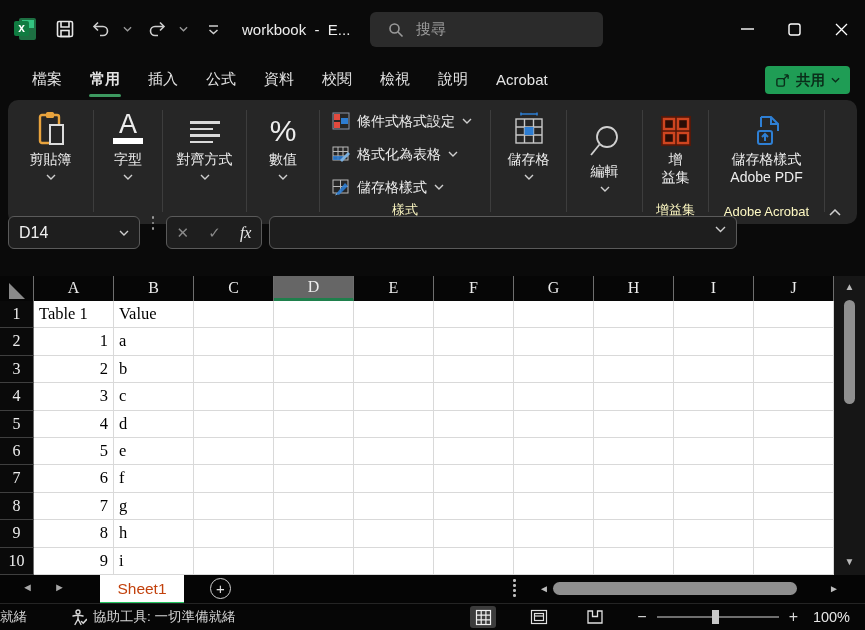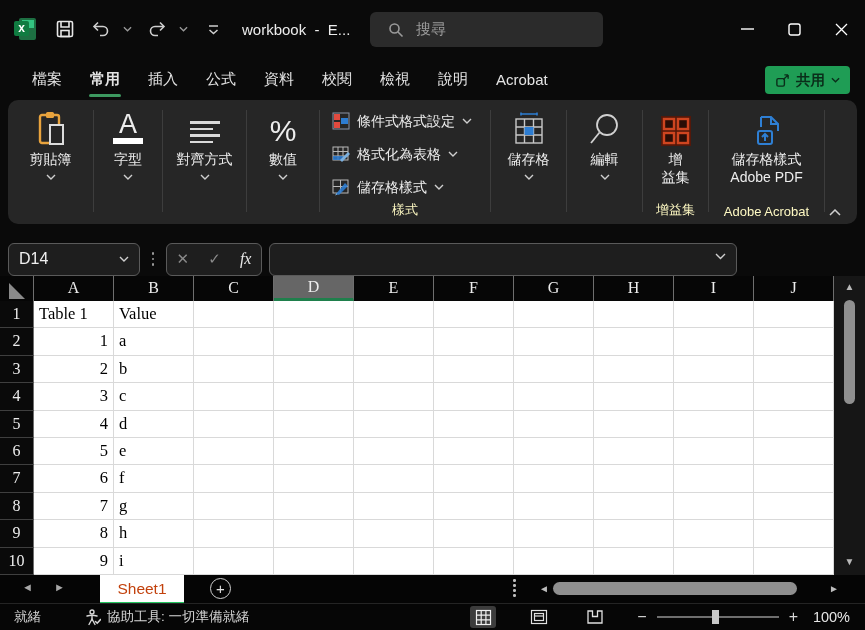--- a/index.html
+++ b/index.html
@@ -45,21 +45,21 @@
   .stylerow{display:flex;align-items:center;gap:7px;height:22px;margin-bottom:11px;}
   .stylerow .blabel{font-size:14px;}
   .collapse-group{justify-content:flex-end;}
   .fontA{display:flex;flex-direction:column;align-items:center;}
   .fontA .a{font-size:27px;line-height:26px;color:#ededed;}
   .fontA .bar{width:30px;height:6px;background:#ffffff;margin-top:1px;}
   .alignlines div{height:2.5px;background:#dadada;margin-bottom:4px;}
   .pct{font-size:30px;color:#ededed;font-weight:300;line-height:32px;}
 
   
-  .formula-row{position:absolute;left:0;top:236px;width:745px;height:46px;display:flex;align-items:center;}
+  .formula-row{position:absolute;left:0;top:216px;width:745px;height:46px;display:flex;}
   .namebox{position:relative;margin-left:8px;width:132px;height:33px;background:#1e1e1e;border:1px solid #5a5a5a;border-radius:6px;
     display:flex;align-items:center;padding:0 10px;font-family:"Liberation Serif",serif;font-size:16px;color:#f0f0f0;}
   .namebox .nbchev{position:absolute;right:10px;}
   .dots3{width:18px;display:flex;flex-direction:column;align-items:center;gap:3px;margin-left:4px;}
   .dots3 i{width:2.5px;height:2.5px;border-radius:50%;background:#9a9a9a;}
   .fxgroup{margin-left:4px;width:96px;height:33px;background:#1e1e1e;border:1px solid #5a5a5a;border-radius:6px;
     display:flex;align-items:center;justify-content:space-around;}
   .fxgroup .x,.fxgroup .v{color:#8a8a8a;font-size:15px;}
   .fxgroup .fx{color:#e8e8e8;font-family:"Liberation Serif",serif;font-style:italic;font-size:16px;}
   .formulabox{position:relative;margin-left:7px;flex:1;margin-right:8px;height:33px;background:#1e1e1e;border:1px solid #5a5a5a;border-radius:6px;}
@@ -92,21 +92,21 @@
     color:#e0e0e0;display:flex;align-items:center;justify-content:center;font-size:15px;line-height:15px;}
   .hdots{position:absolute;left:513px;top:4px;display:flex;flex-direction:column;gap:2.5px;align-items:center;}
   .hdots i{width:2.5px;height:2.5px;border-radius:50%;background:#bdbdbd;}
   .hscroll{position:absolute;left:535px;top:3px;width:310px;height:22px;}
   .hthumb{position:absolute;left:18px;top:4px;width:244px;height:13px;background:#8f8f8f;border-radius:7px;}
   .harrow{position:absolute;top:5px;color:#bdbdbd;font-size:10px;}
 
   
   .statusbar{position:absolute;left:0;top:603px;width:865px;height:27px;background:#060606;border-top:1px solid #242424;
     display:flex;align-items:center;font-size:13.5px;color:#d6d6d6;}
-  .st-ready{margin-left:14px;}
+  .st-ready{}
   .st-access{display:flex;align-items:center;gap:6px;margin-left:44px;}
   .viewbtns{position:absolute;left:470px;top:2px;display:flex;gap:30px;}
   .vwb{width:26px;height:22px;display:flex;align-items:center;justify-content:center;border-radius:3px;}
   .vwb.active{background:#3c3c3c;}
   .zoomctl{position:absolute;right:15px;top:0;height:26px;display:flex;align-items:center;gap:10px;}
   .ztrack{position:relative;width:122px;height:2px;background:#6e6e6e;}
   .zthumb{position:absolute;left:55px;top:-6px;width:7px;height:14px;background:#c8c8c8;}
   .zsign{font-size:16px;color:#d6d6d6;}
   .zpct{font-size:14.5px;color:#e6e6e6;min-width:42px;text-align:right;}
 
@@ -363,21 +363,21 @@
             </svg>
         </div>
         <div class="blabel">儲存格</div>
         <svg class="chev" width="10" height="6" viewBox="0 0 10 6">
             <path d="M1 1 L5 5 L9 1" fill="none" stroke="#cfcfcf" stroke-width="1.4"></path>
           </svg>
       </div>
     </div>
     <div class="vsep"></div>
 
-    <div class="rgroup" style="width:75px;">
+    <div class="rgroup" style="width:75px;margin-top:12px;">
       <div class="bigbtn">
         <div class="icon-area">
           <svg width="32" height="34" viewBox="0 0 32 34">
               <g fill="none" stroke="#d0d0d0" stroke-width="1.8">
             <circle cx="18" cy="12" r="10"></circle>
                 <path d="M10.5 19.5 L2 30"></path>
               </g>
             </svg>
         </div>
         <div class="blabel">編輯</div>

